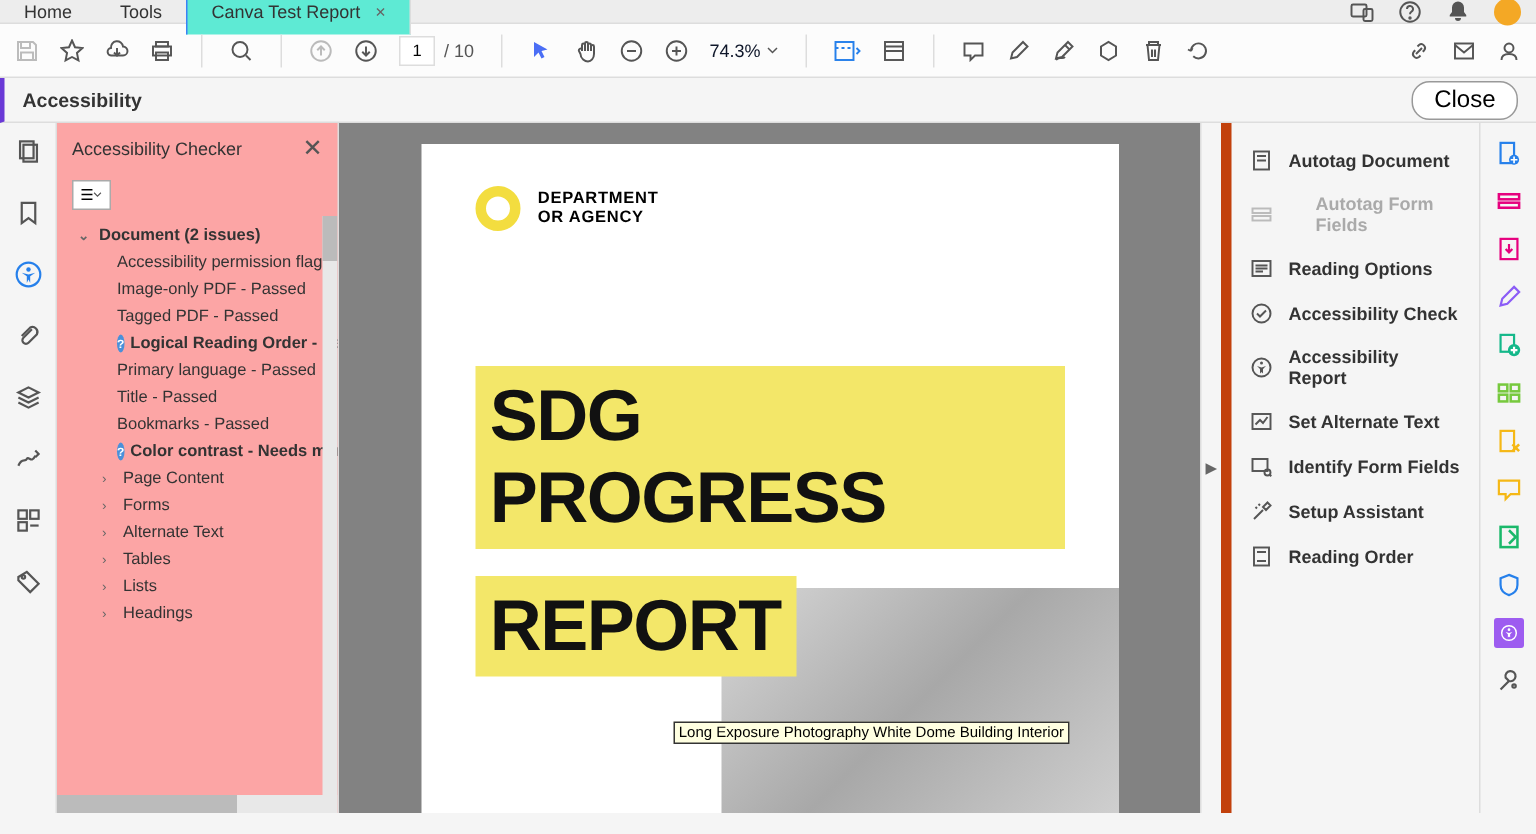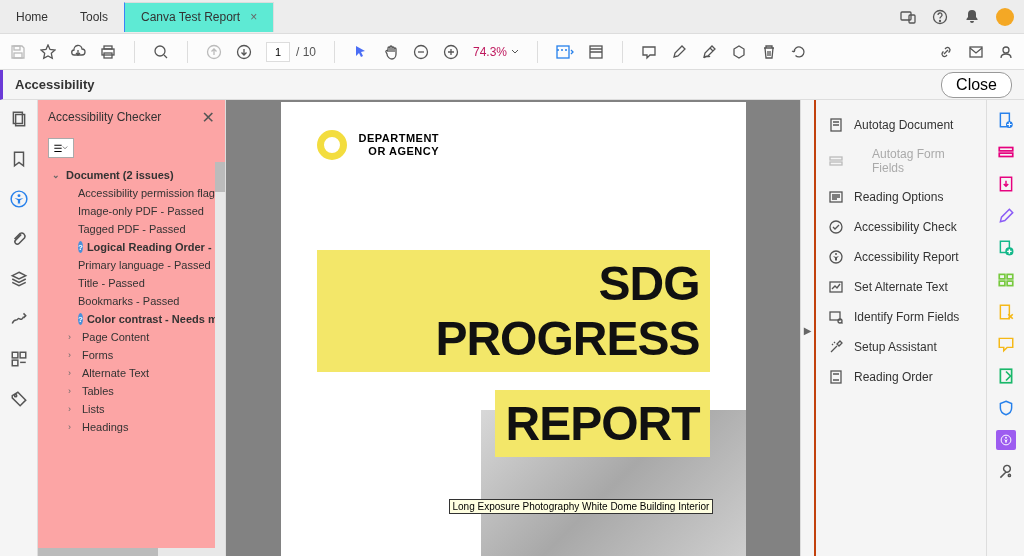--- a/index.html
+++ b/index.html
@@ -1,29 +1,29 @@
 <!DOCTYPE html>
 <html><head>
   <meta charset="utf-8">
   <style>
     * { margin: 0; padding: 0; box-sizing: border-box; font-family: "Segoe UI", Arial, sans-serif; }
     body { width: 1024px; height: 556px; overflow: hidden; background: #f5f5f5; position: relative; }
-    .tab-bar { height: 34px; background: #ededed; display: flex; align-items: center; border-bottom: 1px solid #ddd; }
+    .tab-bar { height: 16px; background: #ededed; display: flex; align-items: center; border-bottom: 1px solid #ddd; }
     .tab { padding: 0 16px; height: 30px; display: flex; align-items: center; font-size: 12px; color: #333; cursor: pointer; }
     .tab.active { background: #5eead4; border-top: 1px solid #ddd; border-left: 1px solid #3b82f6; border-right: 1px solid #ddd; }
     .tab-close { margin-left: 10px; color: #666; font-size: 12px; }
     .tab-right-icons { margin-left: auto; display: flex; gap: 16px; padding-right: 10px; align-items: center; }
     .tab-right-icons svg, .tab-right-icons span { color: #555; cursor: pointer; }
     .avatar { width: 18px; height: 18px; border-radius: 50%; background: #f4a825; display: inline-block; }
     .toolbar { height: 36px; background: #fcfcfc; display: flex; align-items: center; padding: 0 10px; gap: 14px; border-bottom: 1px solid #ddd; font-size: 12px; }
     .toolbar .sep { width: 1px; height: 22px; background: #ddd; margin: 0 4px; }
     .toolbar svg { color: #555; cursor: pointer; }
     .page-indicator { display: flex; align-items: center; gap: 6px; font-size: 12px; color: #555; }
     .page-input { width: 24px; height: 20px; text-align: center; border: 1px solid #ddd; background: #fff; font-size: 11px; }
-    .zoom-text { font-size: 12px; color: #be185d; display: flex; align-items: center; gap: 4px; }
+    .zoom-text { font-size: 12px; color: #0f172a; display: flex; align-items: center; gap: 4px; }
     .toolbar-right { margin-left: auto; display: flex; gap: 14px; }
     .panel-header { height: 30px; background: #f5f5f5; display: flex; align-items: center; justify-content: space-between; padding: 0 12px; border-bottom: 1px solid #ddd; border-left: 3px solid #6a39d6; }
     .panel-header span { font-size: 13px; font-weight: 600; color: #333; }
     .close-btn { padding: 3px 14px; border: 1px solid #999; border-radius: 12px; background: #fff; font-size: 16px; cursor: pointer; }
     .main-area { display: flex; height: calc(100% - 96px); }
     .left-rail { width: 38px; background: #f5f5f5; border-right: 1px solid #ddd; display: flex; flex-direction: column; align-items: center; padding-top: 10px; gap: 18px; }
     .left-rail svg { color: #555; cursor: pointer; }
     .left-rail .rail-icon.active svg { color: #2680eb; }
     .checker-panel { width: 188px; background: #fca5a5; display: flex; flex-direction: column; border-right: 1px solid #ddd; }
     .checker-header { height: 34px; display: flex; align-items: center; justify-content: space-between; padding: 0 10px; font-size: 12px; color: #333; }
@@ -35,31 +35,31 @@
     .tree-scroll-thumb { position: absolute; right: 0; top: 0; width: 10px; height: 30px; background: #bbb; }
     .tree-item { display: flex; align-items: center; padding: 3px 6px; font-size: 11px; color: #333; cursor: pointer; white-space: nowrap; overflow: hidden; gap: 4px; }
     .tree-item.level-0 { font-weight: bold; padding-left: 14px; }
     .tree-item.level-1 { padding-left: 30px; }
     .tree-item.level-2 { padding-left: 40px; }
     .tree-item.bold { font-weight: bold; }
     .chevron { font-size: 9px; color: #666; width: 10px; display: inline-block; }
     .info-icon { width: 12px; height: 12px; border-radius: 50%; background: #4a90d9; color: #fff; font-size: 8px; display: inline-flex; align-items: center; justify-content: center; }
     .tree-hscroll { height: 12px; background: #e8e8e8; position: relative; }
     .tree-hscroll-thumb { position: absolute; left: 0; top: 0; width: 120px; height: 12px; background: #bbb; }
-    .doc-viewport { flex: 1; background: #828282; display: flex; justify-content: center; padding-top: 2px; overflow: hidden; position: relative; text-align: right; }
+    .doc-viewport { flex: 1; background: #828282; display: flex; justify-content: center; padding-top: 14px; overflow: hidden; position: relative; }
     .doc-page { width: 465px; background: #fff; padding: 28px 36px; position: relative; }
     .doc-logo-row { display: flex; align-items: center; gap: 12px; margin-bottom: 90px; }
     .doc-logo { width: 30px; height: 30px; border-radius: 50%; border: 7px solid #f3dd3f; }
     .doc-agency { font-size: 11px; font-weight: 800; letter-spacing: 0.5px; line-height: 1.2; font-family: Arial Black, Arial, sans-serif; }
     .doc-title-block { display: inline-block; }
     .doc-title-line { display: inline-block; background: #f3e769; color: #111; font-family: Arial Black, Arial, sans-serif; font-size: 48px; font-weight: 900; padding: 6px 10px; margin-bottom: 18px; letter-spacing: -1px; }
     .doc-image { position: absolute; left: 200px; right: 0; bottom: 0; height: 150px; background: linear-gradient(135deg, #d8d8d8, #a8a8a8, #cfcfcf); }
     .doc-tooltip { position: absolute; left: 168px; bottom: 46px; background: #ffffe1; border: 1px solid #333; font-size: 10px; padding: 1px 3px; z-index: 5; }
     .right-handle { width: 14px; display: flex; align-items: center; justify-content: center; background: #f5f5f5; border-left: 1px solid #ddd; cursor: pointer; font-size: 10px; color: #666; }
-    .right-panel { width: 172px; background: #f5f5f5; border-left: 2px solid #c2410c; padding: 10px 0; }
+    .right-panel { width: 172px; background: #f5f5f5; border-left: 7px solid #c2410c; padding: 10px 0; font-weight: bold; }
     .right-panel-item { display: flex; align-items: center; gap: 10px; padding: 7px 12px; font-size: 12px; color: #333; cursor: pointer; }
     .right-panel-item.disabled { color: #aaa; gap: 28px; }
     .right-panel-item svg { color: #555; flex-shrink: 0; }
     .right-panel-item.disabled svg { color: #bbb; }
     .right-rail { width: 38px; background: #f5f5f5; border-left: 1px solid #ddd; display: flex; flex-direction: column; align-items: center; padding-top: 10px; gap: 12px; }
     .right-rail-icon { width: 20px; height: 20px; display: flex; align-items: center; justify-content: center; cursor: pointer; }
     .right-rail-icon.highlight { background: #9d5cf0; padding: 4px; border-radius: 2px; }
     .right-rail-icon.highlight svg { color: #fff; }
     .icon-btn { display: flex; align-items: center; justify-content: center; }
   </style>

